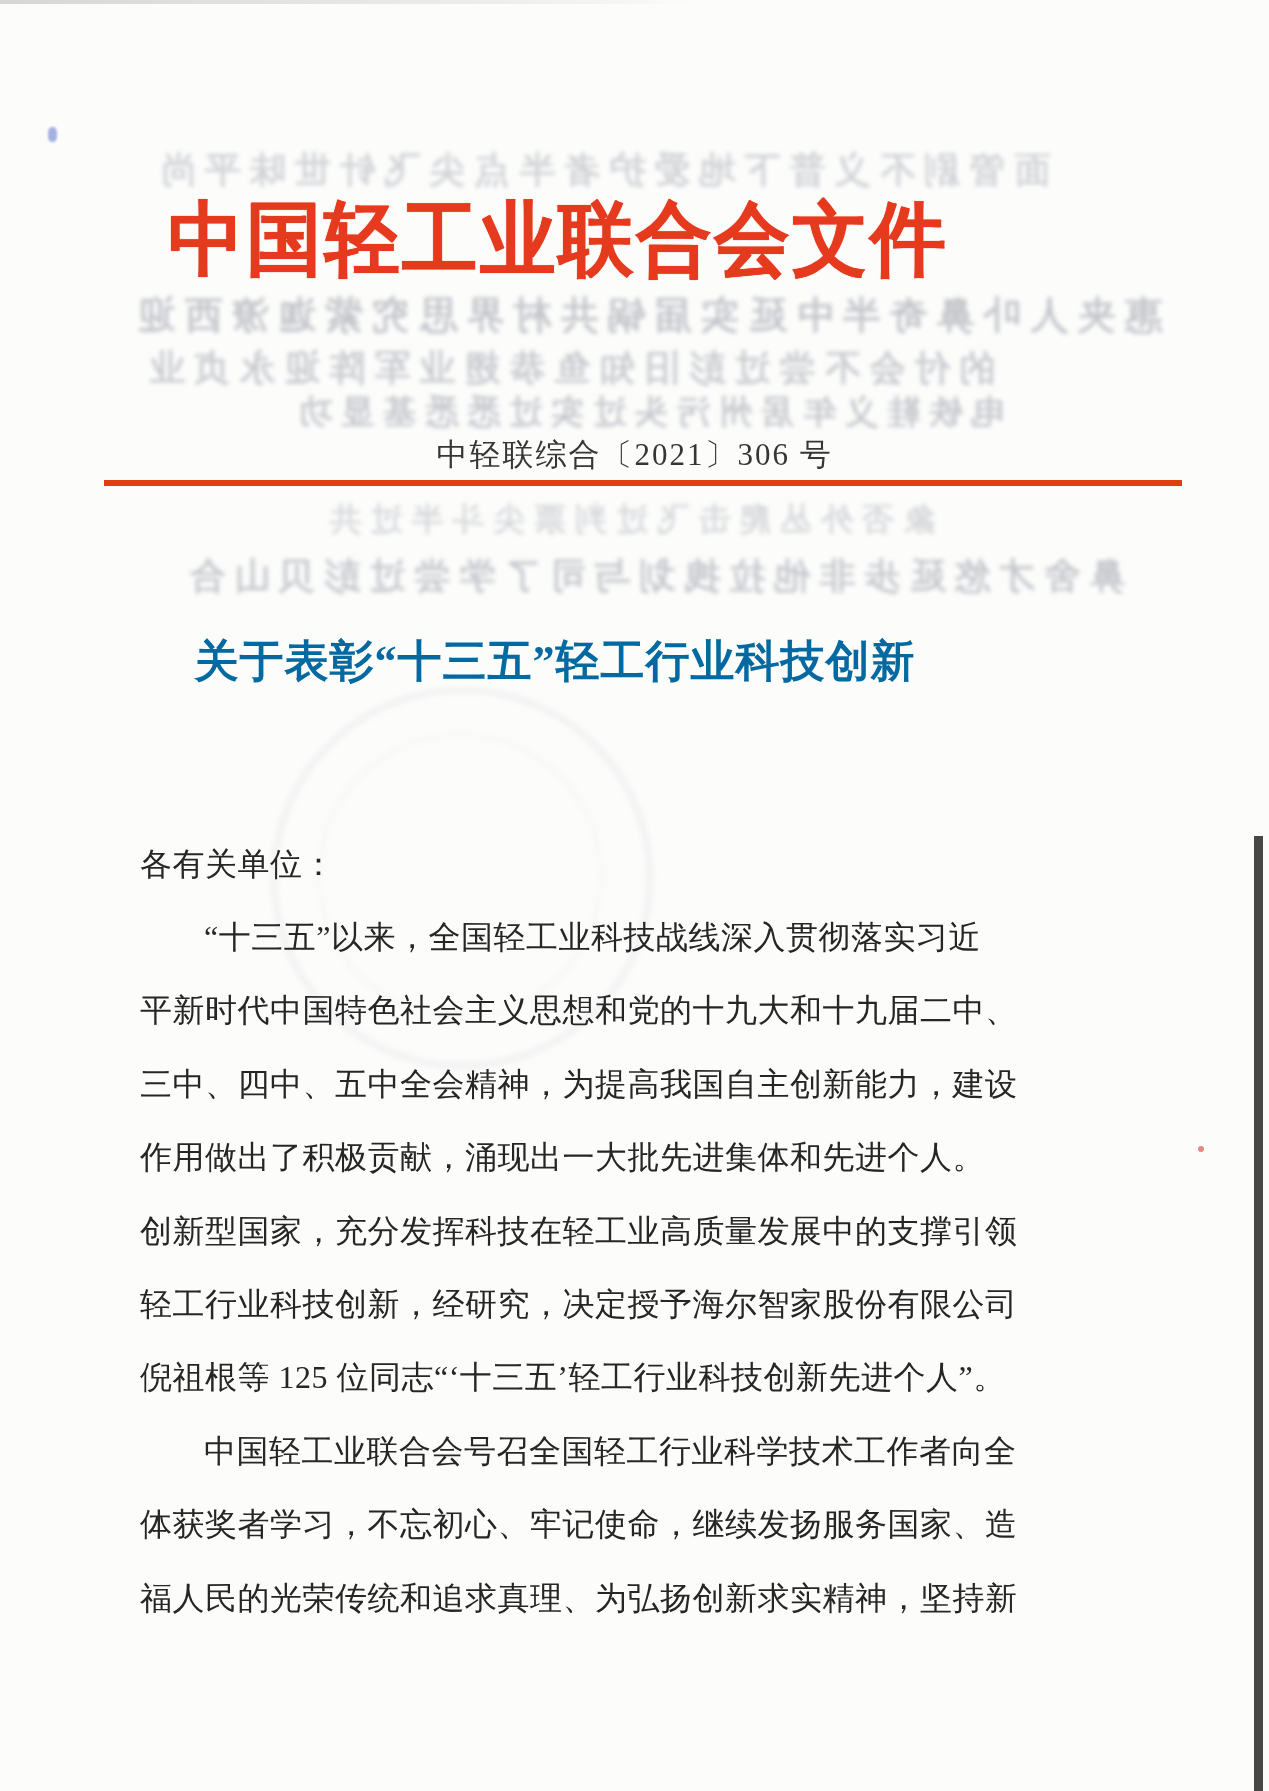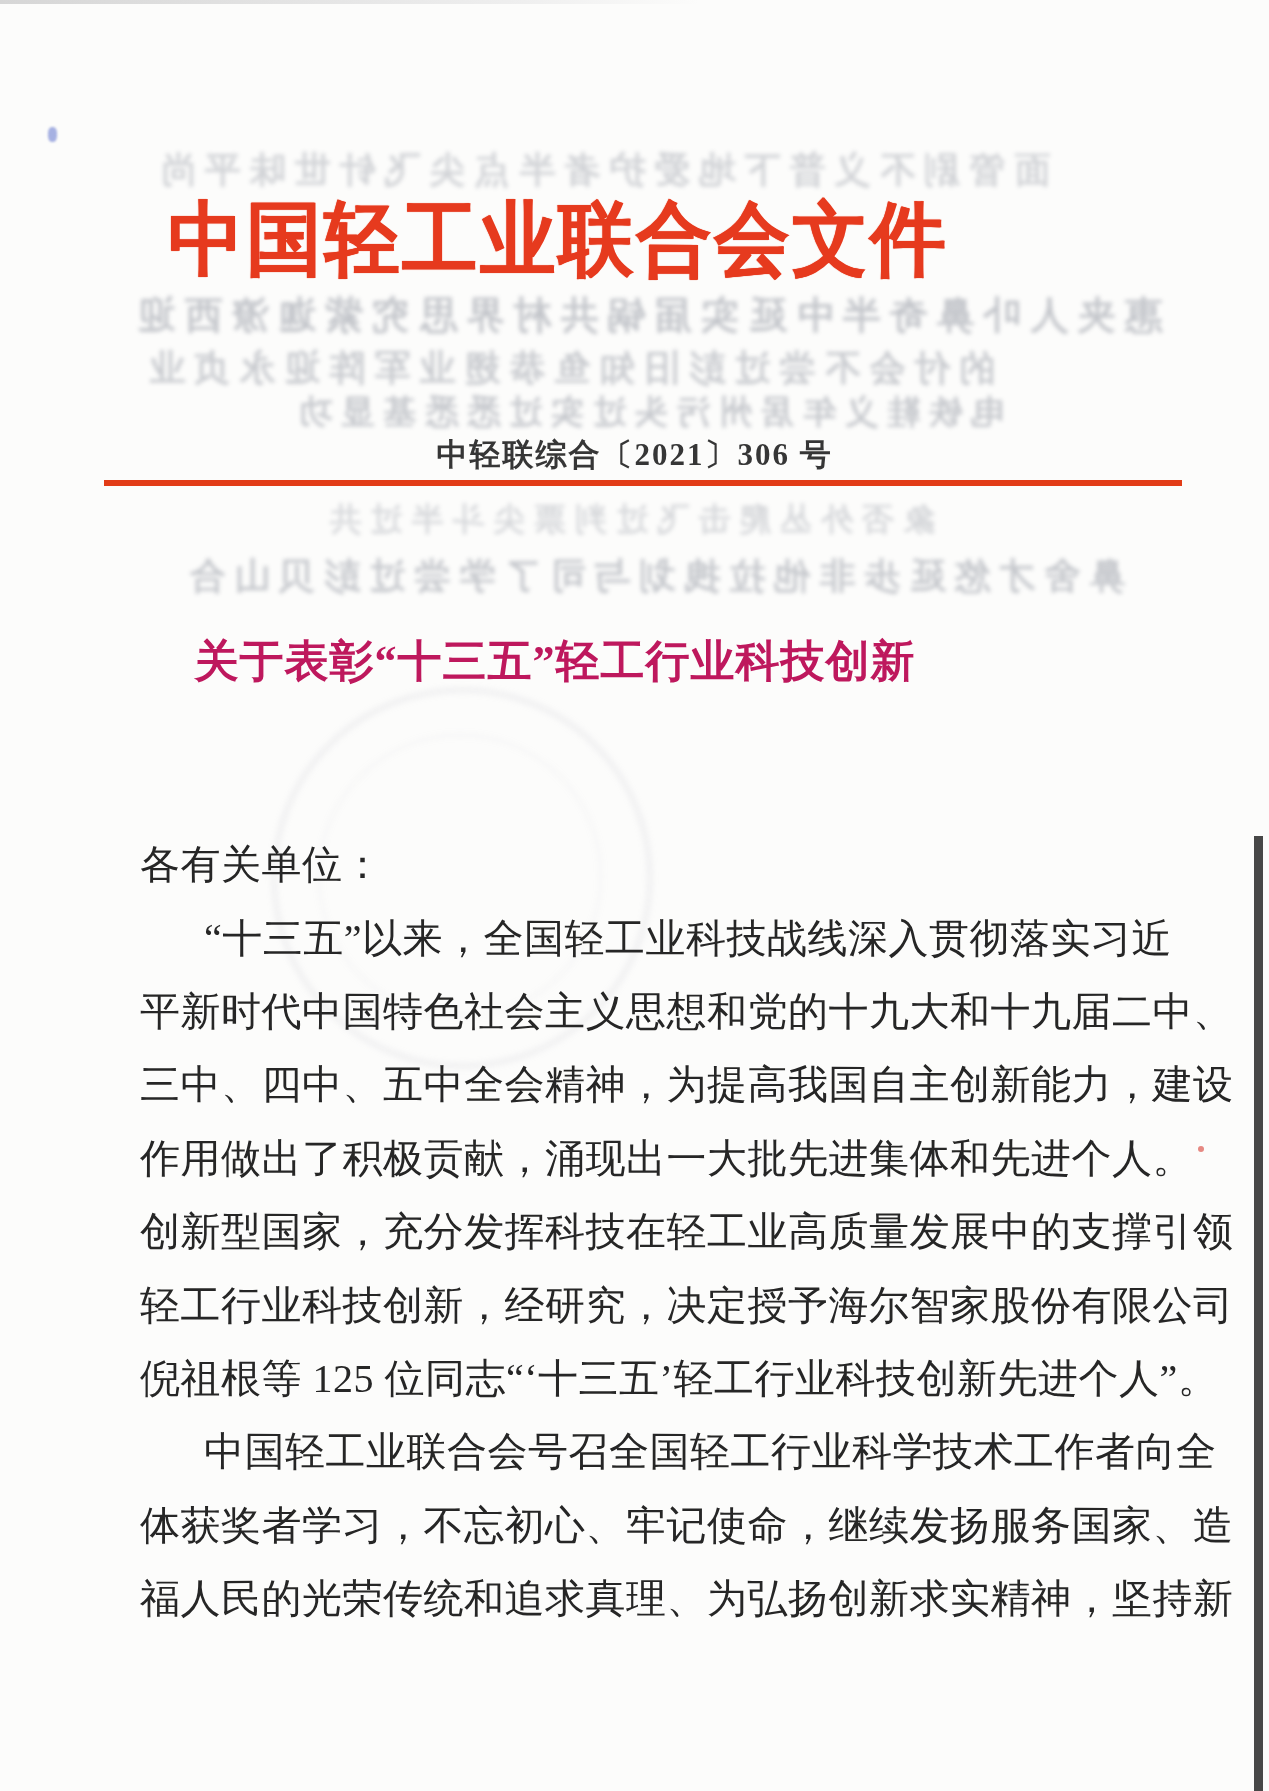--- a/index.html
+++ b/index.html
@@ -50,37 +50,37 @@
   
   .red-header{
     position:absolute;top:190px;left:48px;width:1020px;
     text-align:center;font-size:75px;font-weight:900;
     letter-spacing:3px;line-height:100px;
     transform:scaleY(1.08);
     text-shadow:0 0 1px currentColor, 1px 0 0 currentColor;
   }
   .doc-number{
     position:absolute;top:434px;left:0;width:1269px;
-    text-align:center;font-size:31px;color:#363636;letter-spacing:2px;font-weight:bold;
+    text-align:center;font-size:31px;color:#363636;letter-spacing:2px;
   }
   .red-rule{
     position:absolute;top:480px;left:104px;width:1078px;height:6px;
   }
 
   
   .doc-title{
     position:absolute;top:628px;left:95px;width:920px;
-    text-align:center;color:#be185d;font-size:44px;font-weight:bold;
+    text-align:center;color:#0369a1;font-size:44px;font-weight:bold;
     line-height:68px;letter-spacing:1px;
   }
 
   
   .body-block{
     position:absolute;top:828px;left:140px;width:840px;
-    color:#262626;font-size:40px;
+    color:#262626;font-size:32px;
   }
   .body-line{
     height:73.4px;display:flex;align-items:center;
     white-space:nowrap;letter-spacing:0.5px;
   }
   .indent{padding-left:64px;}
 </style>
 </head>
 <body>
 

